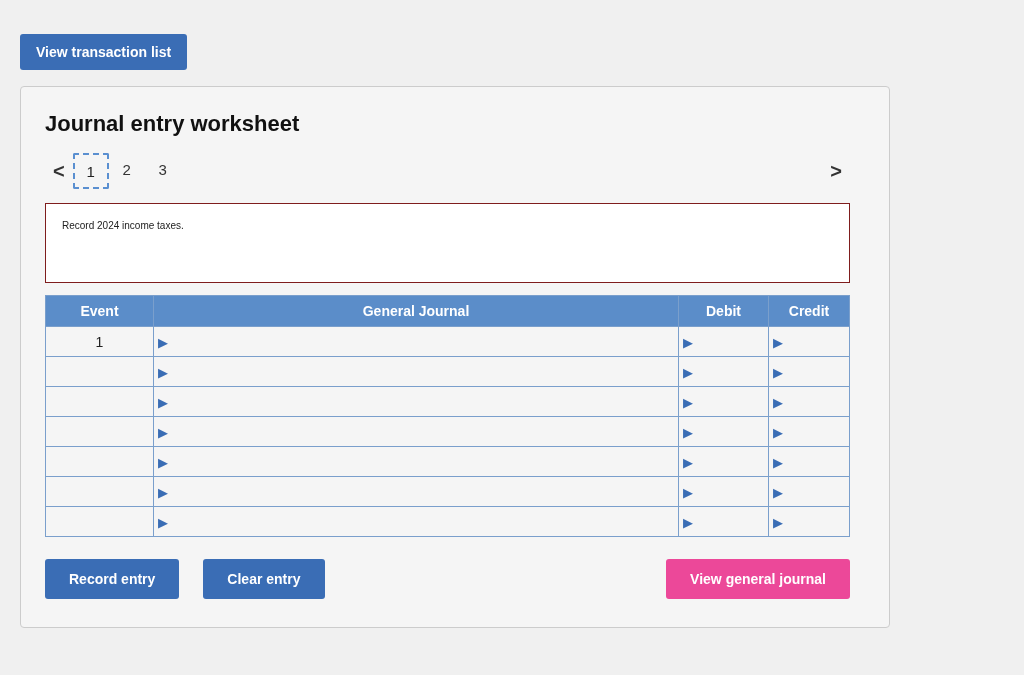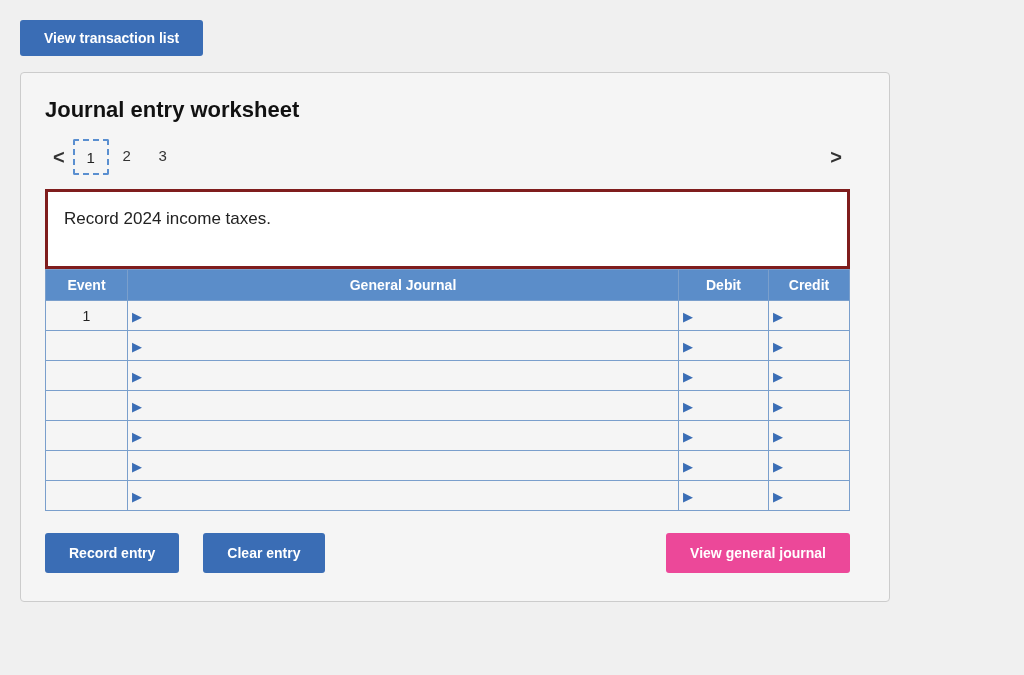--- a/index.html
+++ b/index.html
@@ -7,26 +7,27 @@
       background: #f0f0f0;
       font-family: Arial, sans-serif;
       font-size: 14px;
       padding: 20px;
     }
 
     .view-transaction-btn {
       background-color: #3a6db5;
       color: white;
       border: none;
-      padding: 10px 24px;
+      padding: 10px 16px;
       font-size: 14px;
       font-weight: bold;
       cursor: pointer;
       border-radius: 3px;
       margin-bottom: 16px;
+      margin-top: 14px;
     }
 
     .worksheet-container {
       background: #f5f5f5;
       border: 1px solid #ccc;
       border-radius: 4px;
       padding: 24px 39px 28px 24px;
       max-width: 870px;
     }
 
@@ -67,25 +68,26 @@
     }
 
     .page-num.active {
       border: 2px dashed #5a8fd0;
       border-radius: 2px;
       color: #222;
     }
 
     .description-box {
       background: white;
-      border: 3px solid #7f1d1d;
+      border: 1px solid #7f1d1d;
       padding: 14px 16px;
+      margin-bottom: 12px;
       min-height: 80px;
       color: #222;
-      font-size: 17px;
+      font-size: 10px;
       line-height: 1.5;
     }
 
     .note-text {
       color: #c0392b;
       font-size: 13px;
       margin-bottom: 14px;
     }
 
     .journal-table {
@@ -176,21 +178,21 @@
       color: white;
       border: none;
       padding: 12px 24px;
       font-size: 14px;
       font-weight: bold;
       cursor: pointer;
       border-radius: 3px;
       margin-left: auto;
     }
 
-    .col-event { width: 82px; }
+    .col-event { width: 108px; }
     .col-journal { }
     .col-debit { width: 90px; }
     .col-credit { width: 81px; }
   </style>
 </head>
 <body>
 
 
 
 <button class="view-transaction-btn">View transaction list</button>

